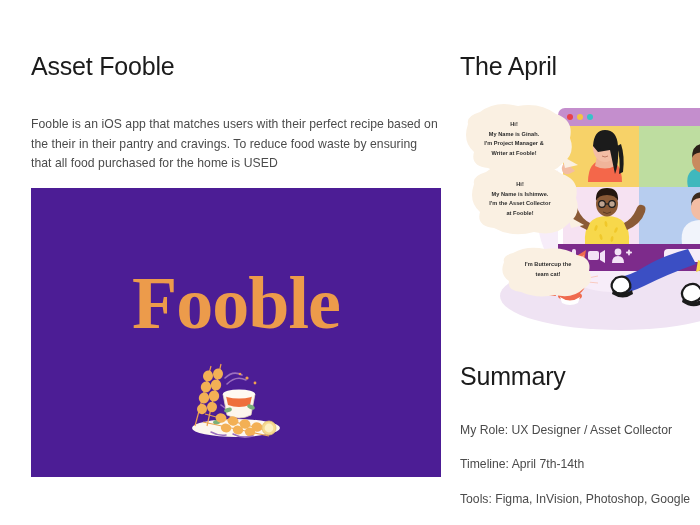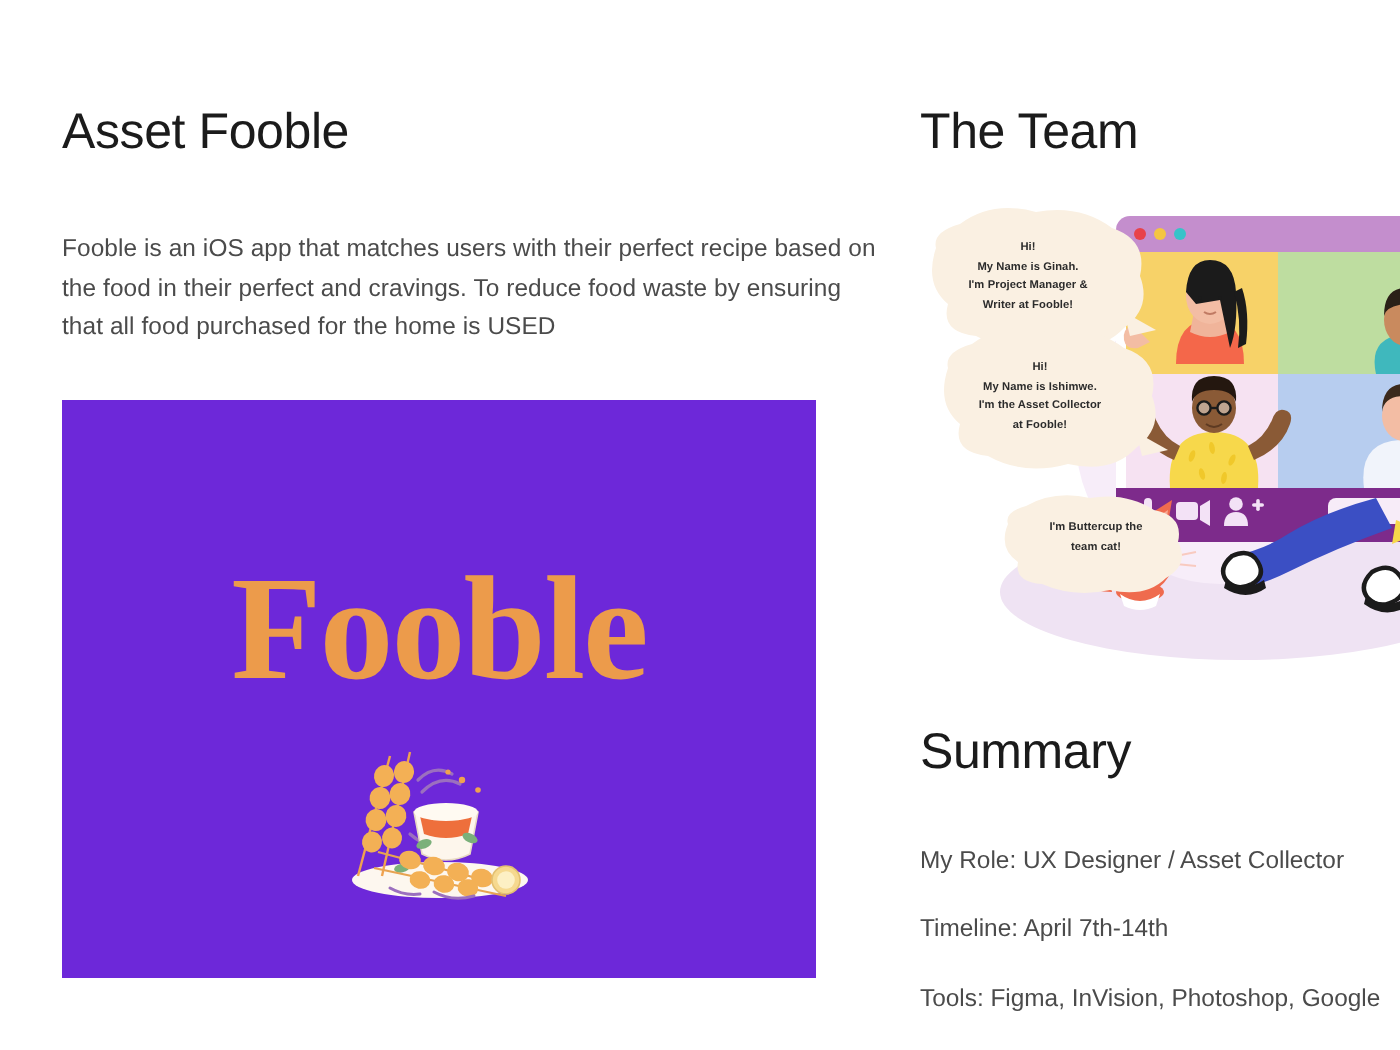--- a/index.html
+++ b/index.html
@@ -47,24 +47,24 @@
   }
   .about-copy {
     margin-top: 34px;
     width: 408px;
   }
 
   
   .logo-panel {
     position: absolute;
     left: 31px;
-    top: 200px;
-    width: 377px;
+    top: 188px;
+    width: 410px;
     height: 289px;
-    background: #6d28d9;
+    background: #4c1d95;
     overflow: hidden;
   }
   .logo-wordmark {
     position: absolute;
     left: 0;
     right: 0;
     top: 78px;
     text-align: center;
     font-family: "Liberation Serif", serif;
     font-weight: 700;
@@ -138,21 +138,21 @@
   #bubble-text-2 { left: 14px; top: 80px; width: 96px; }
   #bubble-text-3 { left: 44px; top: 160px; width: 92px; }
 </style>
 </head>
 <body>
 
 <div class="page">
 
   <div class="col-left">
     <h1 class="section-title">Asset Fooble</h1>
-    <p class="body-copy about-copy">Fooble is an iOS app that matches users with their perfect recipe based on the food in their perfect and cravings. To reduce food waste by ensuring that all food purchased for the home is USED</p>
+    <p class="body-copy about-copy">Fooble is an iOS app that matches users with their perfect recipe based on the their in their pantry and cravings. To reduce food waste by ensuring that all food purchased for the home is USED</p>
   </div>
 
   <div class="logo-panel">
     <div class="logo-wordmark">Fooble</div>
     <svg class="logo-illustration" viewBox="0 0 110 92">
 
       <ellipse cx="55" cy="80" rx="44" ry="9" fill="#fdf7ef"></ellipse>
 
       <g stroke="#f0a24f" stroke-width="1.2" fill="none">
         <line x1="14" y1="78" x2="30" y2="18"></line>
@@ -210,21 +210,21 @@
 
       <g fill="#f0a24f">
         <circle cx="66" cy="30" r="1.6"></circle>
         <circle cx="74" cy="35" r="1.4"></circle>
         <circle cx="59" cy="26" r="1.3"></circle>
       </g>
     </svg>
   </div>
 
   <div class="col-right">
-    <h1 class="section-title">The Team</h1>
+    <h1 class="section-title">The April</h1>
   </div>
 
   <div class="team-art">
     <svg viewBox="0 0 240 240" width="240" height="240">
 
       <ellipse cx="160" cy="196" rx="120" ry="34" fill="#efe3f3"></ellipse>
 
       <circle cx="150" cy="120" r="72" fill="#f7edf9"></circle>
 
       <g>

